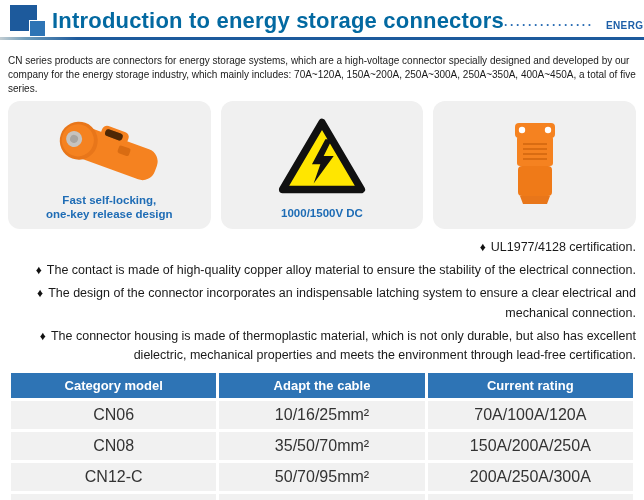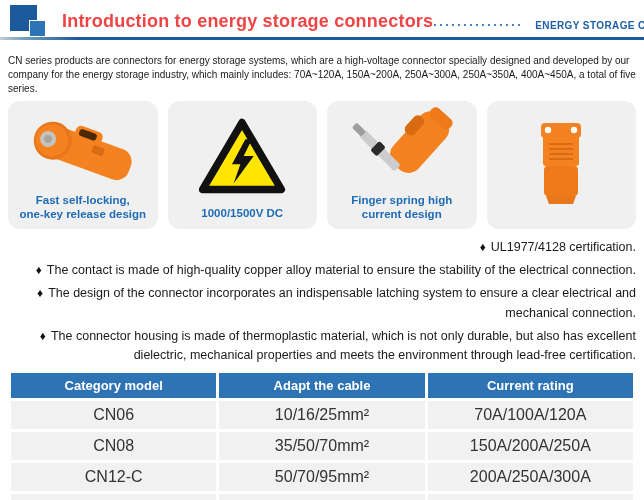--- a/index.html
+++ b/index.html
@@ -31,26 +31,25 @@
     width: 27px; height: 26px;
     background: #1d5a9c;
   }
   .logo .sq-small {
     position: absolute; left: 19px; top: 16px;
     width: 17px; height: 17px;
     background: #2e74b5;
     border: 1px solid #ffffff;
   }
   .title {
-    color: #ef4444;
-    font-size: 18px;
+    color: #0369a1;
+    font-size: 22px;
     font-weight: bold;
     letter-spacing: 0.2px;
     white-space: nowrap;
-    margin-left: 10px;
   }
   .header-right {
     margin-left: auto;
     display: flex;
     align-items: center;
     gap: 12px;
     padding-top: 8px;
   }
   .dots {
     color: #2a6db4;
@@ -195,38 +194,20 @@
     <div class="feature-card">
       <div class="feature-img">
         <svg width="92" height="84" viewBox="0 0 110 100">
           <path d="M55 10 L102 90 L8 90 Z" fill="#ffe600" stroke="#111111" stroke-width="9" stroke-linejoin="round"></path>
           <polygon points="59,30 43,60 53,60 45,83 69,50 57,50 67,30" fill="#111111"></polygon>
         </svg>
       </div>
       <div class="feature-caption">1000/1500V DC</div>
     </div>
 
-    <div class="feature-card">
-      <div class="feature-img">
-        <svg width="138" height="86" viewBox="0 0 138 86">
-          <g transform="rotate(42 88 35)">
-            <rect x="70" y="2" width="34" height="68" rx="14" fill="#f58220"></rect>
-            <rect x="66" y="16" width="12" height="22" rx="5" fill="#d96c12"></rect>
-            <rect x="74" y="-2" width="26" height="12" rx="5" fill="#ef7a18"></rect>
-          </g>
-          <g transform="rotate(45 62 58)">
-            <rect x="16" y="54" width="50" height="9" rx="2" fill="#cccccc"></rect>
-            <rect x="34" y="52" width="9" height="13" rx="2" fill="#2b2b2b"></rect>
-            <rect x="5" y="55" width="13" height="7" rx="2" fill="#9e9e9e"></rect>
-          </g>
-        </svg>
-      </div>
-      <div class="feature-caption">Finger spring high
-current design</div>
-    </div>
 
     <div class="feature-card">
       <div class="feature-img">
         <svg width="100" height="86" viewBox="0 0 100 86">
           <rect x="30" y="2" width="40" height="15" rx="4" fill="#f58220"></rect>
           <circle cx="37" cy="9" r="3.2" fill="#ffffff"></circle>
           <circle cx="63" cy="9" r="3.2" fill="#ffffff"></circle>
           <rect x="32" y="15" width="36" height="30" rx="3" fill="#f58220"></rect>
           <g stroke="#d96c12" stroke-width="2">
             <line x1="38" y1="23" x2="62" y2="23"></line>

